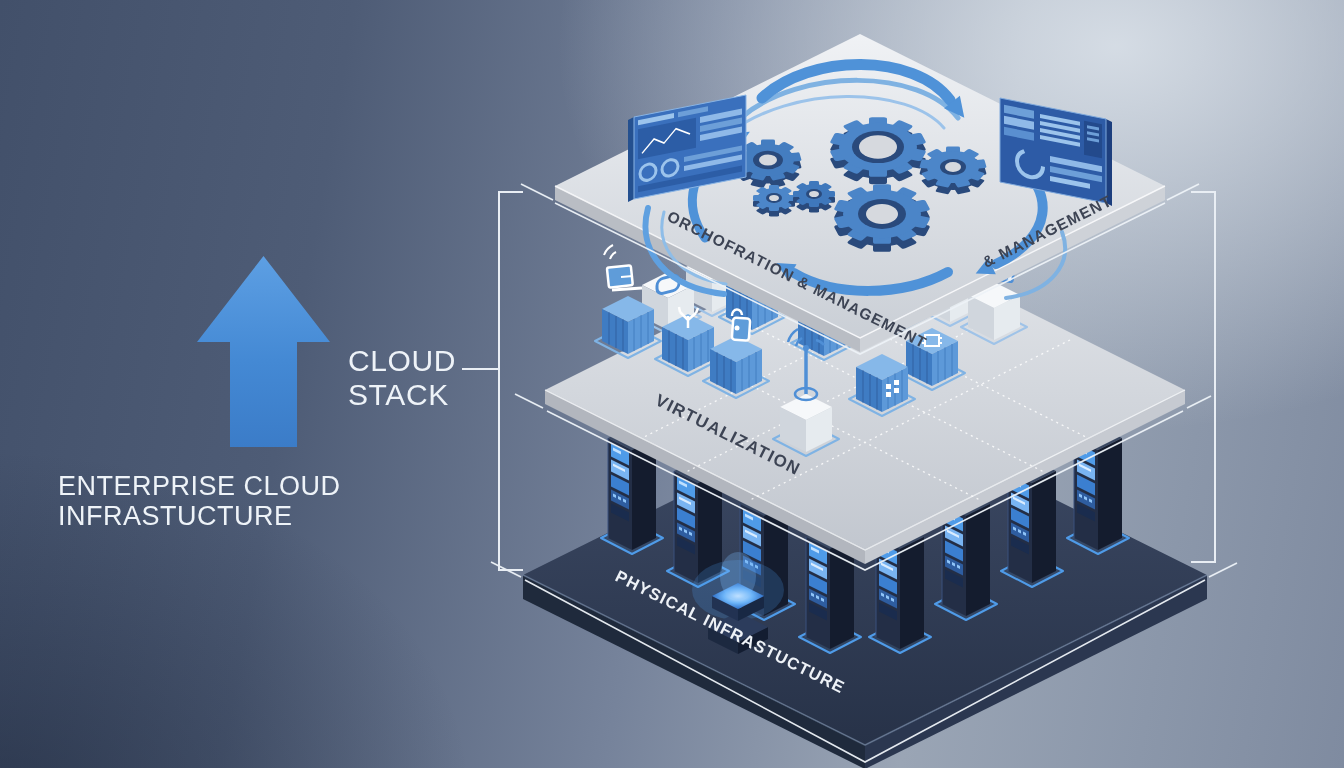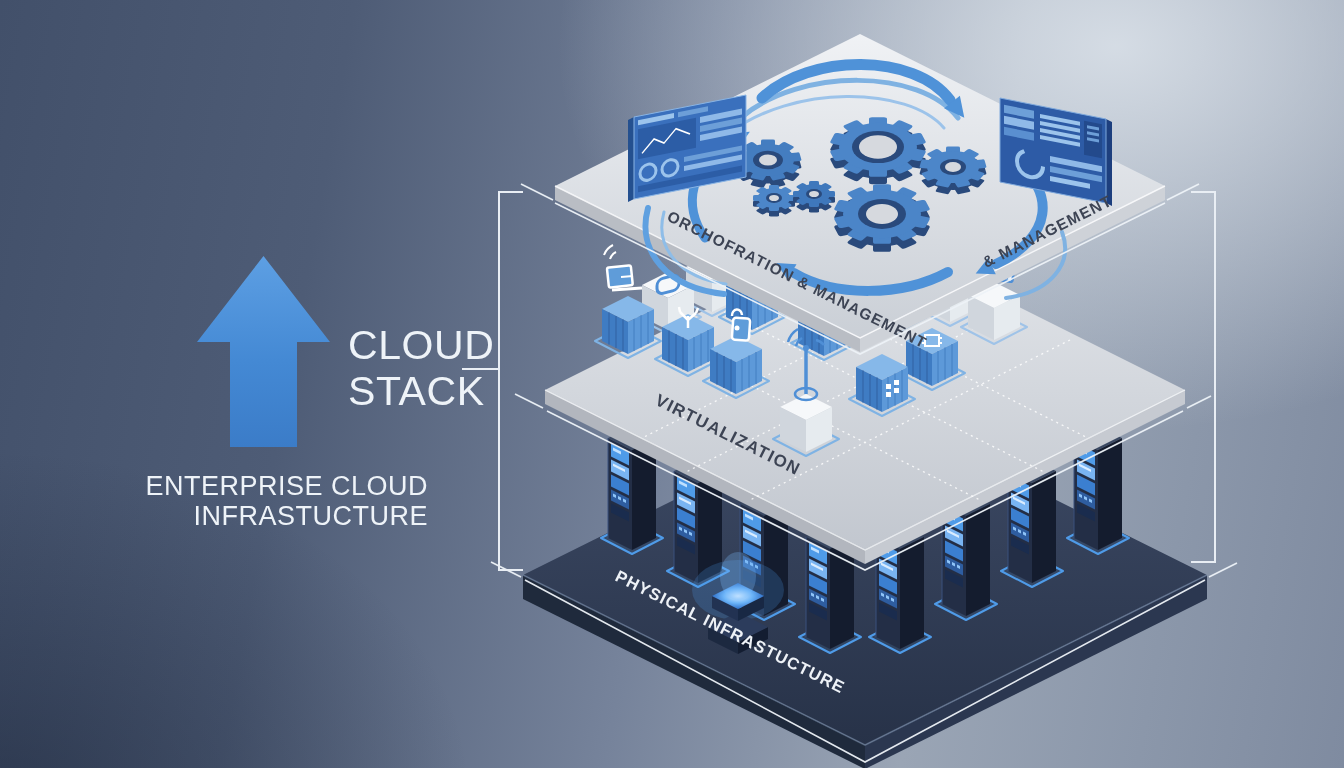--- a/index.html
+++ b/index.html
@@ -10,25 +10,25 @@
       radial-gradient(ellipse 900px 620px at 83% 6%, rgba(216,223,231,.95), rgba(216,223,231,0) 62%),
       radial-gradient(ellipse 760px 560px at 0% 104%, rgba(24,34,54,.55), rgba(24,34,54,0) 62%),
       linear-gradient(100deg,#42506a 0%,#4e5c76 24%,#76839b 50%,#9aa5b5 70%,#8b97aa 86%,#7f8ba0 100%);
   }
   .up-arrow{
     position:absolute;left:197px;top:256px;width:133px;height:191px;
     background:linear-gradient(180deg,#5d9fe3 0%,#4489d4 55%,#3b7cc8 100%);
     clip-path:polygon(50% 0%,100% 45%,75.2% 45%,75.2% 100%,24.8% 100%,24.8% 45%,0% 45%);
   }
   .stack-label{
-    position:absolute;left:348px;top:323px;color:#eef3f8;font-size:41px;
+    position:absolute;left:348px;top:344px;color:#eef3f8;font-size:30px;
     line-height:1.12;letter-spacing:.6px;font-weight:400;
   }
   .main-title{
-    position:absolute;left:58px;top:472px;width:370px;text-align:right;
+    position:absolute;left:58px;top:472px;width:370px;text-align:left;
     color:#eef3f8;font-size:27px;line-height:1.1;letter-spacing:.5px;font-weight:400;
   }
   svg{position:absolute;left:0;top:0;}
   .edge-label{font-family:"Liberation Sans",sans-serif;font-weight:700;}
   .edge-label.dark{fill:#3d4454;}
   .edge-label.light{fill:#eef2f7;}
 </style>
 </head>
 <body>
 

